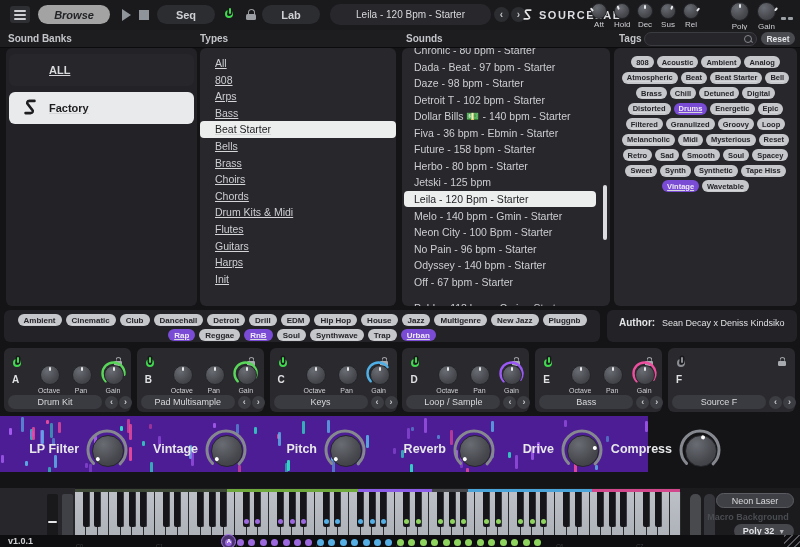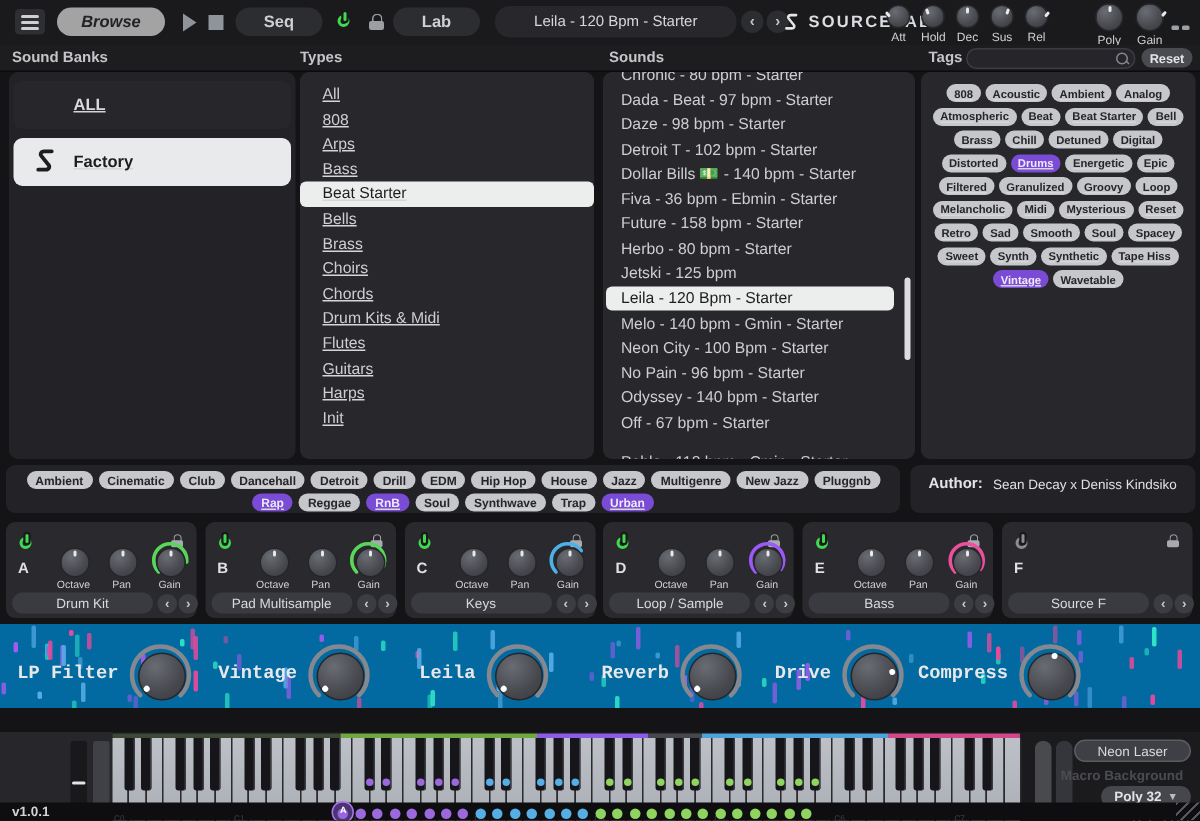--- a/index.html
+++ b/index.html
@@ -84,21 +84,21 @@
   .kgroup .klbl{font-size:7px;color:#cfd0d3;margin-top:0px;}
   .gwrap{position:relative;width:27px;height:27px;}
   .gwrap svg{position:absolute;left:0;top:0;}
   .gwrap .knob{position:absolute;left:3.5px;top:3.5px;width:18px;height:18px;}
   .namebar{position:absolute;left:4px;top:47px;width:119px;height:14px;}
   .namepill{position:absolute;left:0;top:0;width:94px;height:14px;border-radius:7px;background:#3a3b40;color:#d9dadc;
             font-size:9px;display:flex;align-items:center;justify-content:center;cursor:pointer;}
   .nav{position:absolute;top:0.5px;width:13px;height:13px;border-radius:50%;background:#3c3d42;color:#c9cacd;font-size:9px;
        font-weight:700;display:flex;align-items:center;justify-content:center;cursor:pointer;line-height:0;}
   
-  .fxrow{position:absolute;left:0;top:416px;width:800px;height:56px;background:#0369a1;font-family:Liberation Mono, monospace;}
+  .fxrow{position:absolute;left:0;top:416px;width:648px;height:56px;background:#4c1d95;}
   .particles{position:absolute;inset:0;overflow:hidden;}
   .particles i{position:absolute;border-radius:1.2px;}
   .fxg{position:absolute;width:160px;height:56px;}
   .fxg .flbl{position:absolute;left:0;top:20px;width:90px;text-align:right;font-size:12.5px;font-weight:700;color:#e7e8ea;}
   .fxknob{position:absolute;left:95px;top:5px;width:46px;height:46px;}
   .fxknob .knob{position:absolute;left:8px;top:8px;width:30px;height:30px;}
   .fxknob svg{position:absolute;left:0;top:0;}
   .fxptr{position:absolute;left:50%;top:50%;width:4px;height:4px;margin:-2px;border-radius:50%;background:#fff;}
   
   .kbrow{position:absolute;left:0;top:488px;width:800px;height:63px;background:#1b1b1e;}
@@ -656,21 +656,21 @@
     <div class="flbl">Vintage</div>
     <div class="fxknob">
       <svg width="46" height="46">
               <circle cx="23" cy="23" r="19" fill="none" stroke="#85888e" stroke-width="3" stroke-linecap="round" stroke-dasharray="89.5 119.4" transform="rotate(135 23 23)"></circle>
             </svg>
       <div class="knob" style="left:8px;top:8px;width:30px;height:30px;"></div>
       <div class="fxptr" style="transform:rotate(-135deg) translateY(-13px);"></div>
     </div>
         </div>
         <div class="fxg" style="left:227px;top:6px;">
-    <div class="flbl">Leila</div>
+    <div class="flbl">Pitch</div>
     <div class="fxknob">
       <svg width="46" height="46">
               <circle cx="23" cy="23" r="19" fill="none" stroke="#85888e" stroke-width="3" stroke-linecap="round" stroke-dasharray="89.5 119.4" transform="rotate(135 23 23)"></circle>
             </svg>
       <div class="knob" style="left:8px;top:8px;width:30px;height:30px;"></div>
       <div class="fxptr" style="transform:rotate(-135deg) translateY(-13px);"></div>
     </div>
         </div>
         <div class="fxg" style="left:356px;top:6px;">
     <div class="flbl">Reverb</div>

